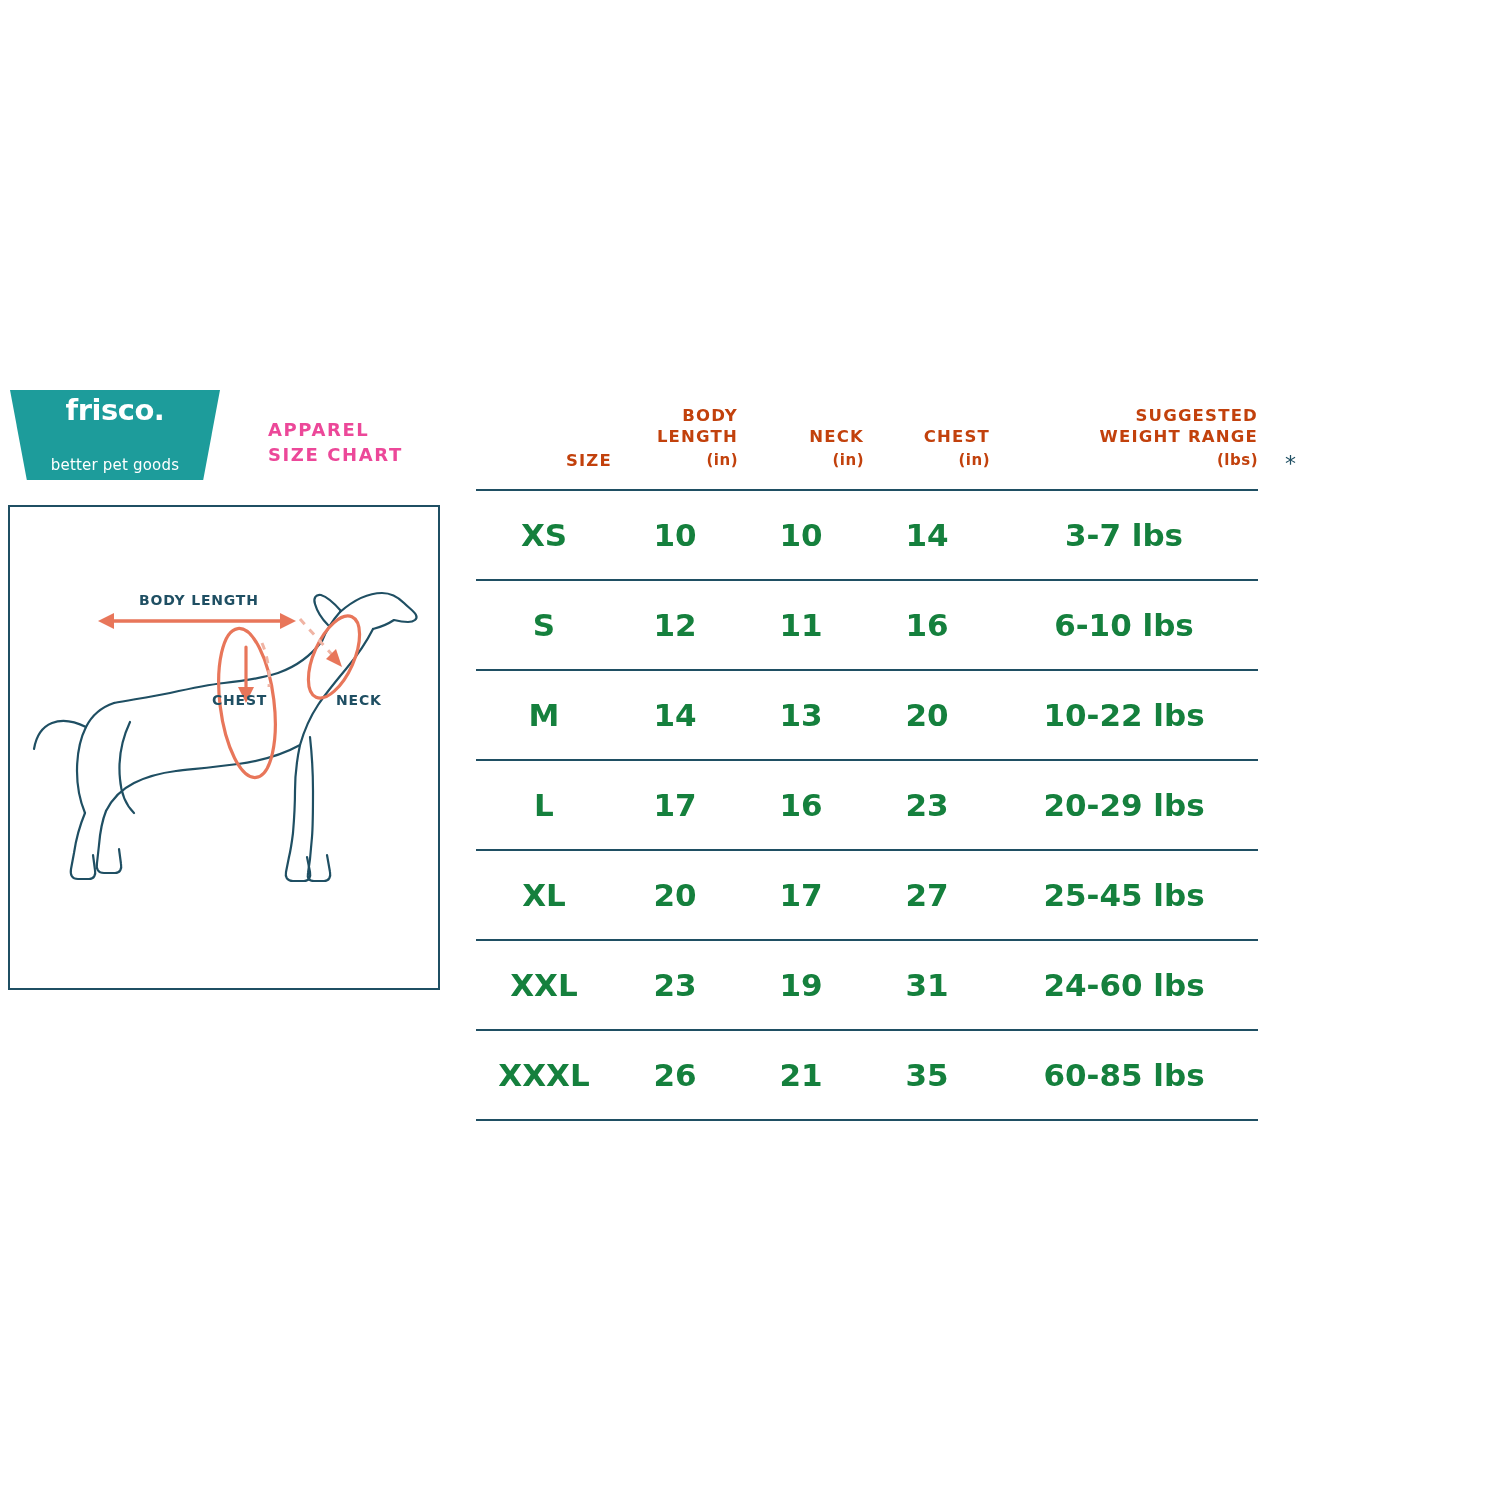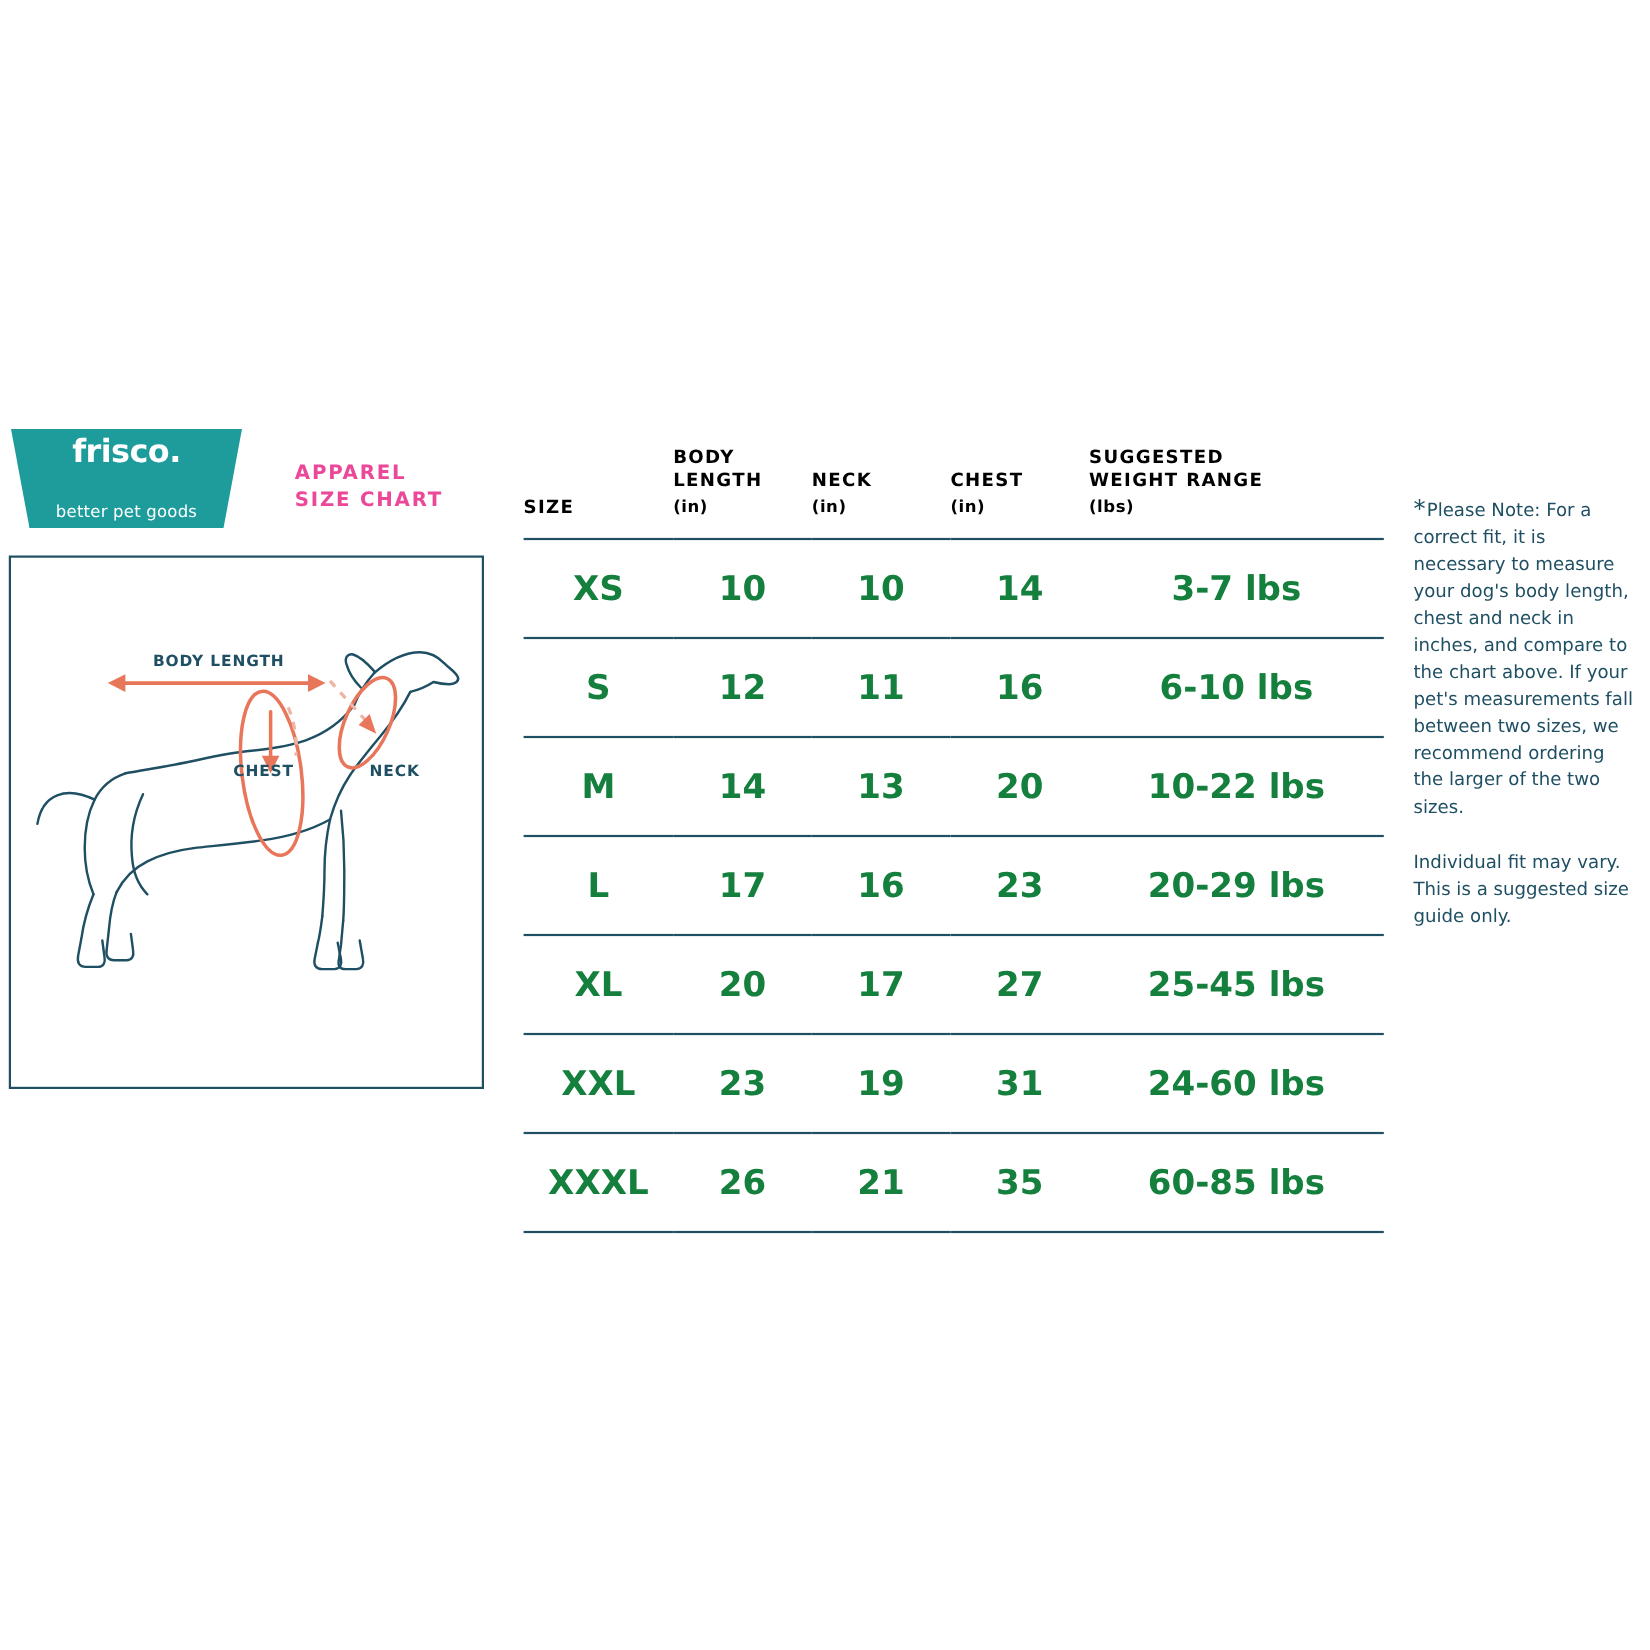--- a/index.html
+++ b/index.html
@@ -89,29 +89,29 @@
     width: 782px;
     table-layout: fixed;
   }
   table.sizes col.c-size   { width: 136px; }
   table.sizes col.c-body   { width: 126px; }
   table.sizes col.c-neck   { width: 126px; }
   table.sizes col.c-chest  { width: 126px; }
   table.sizes col.c-weight { width: 268px; }
 
   table.sizes thead th {
-    color: #000000;
+    color: #c2410c;
     font-family: "DejaVu Sans", sans-serif;
     font-weight: bold;
     font-size: 16.5px;
     letter-spacing: 1.2px;
     line-height: 21px;
     padding: 0 0 18px 0;
     vertical-align: bottom;
-    text-align: left;
+    text-align: right;
   }
   table.sizes thead th .unit {
     display: block;
     font-size: 15px;
     font-weight: bold;
     letter-spacing: 0.5px;
     margin-top: 3px;
   }
   table.sizes tbody td {
     border-top: 2px solid #1f4f63;
@@ -316,17 +316,15 @@
           <td>21</td>
           <td>35</td>
           <td>60-85 lbs</td>
         </tr>
       </tbody>
     </table>
   </div>
 
   <div class="note-col">
     <span class="star">*</span>
-    <div>Please Note: For a correct fit, it is necessary to measure your dog's body length, chest and neck in inches, and compare to the chart above. If your pet's measurements fall between two sizes, we recommend ordering the larger of the two sizes.</div>
-    <div class="note-para2">Individual fit may vary. This is a suggested size guide only.</div>
   </div>
 
 </div>
 
 </body></html>

